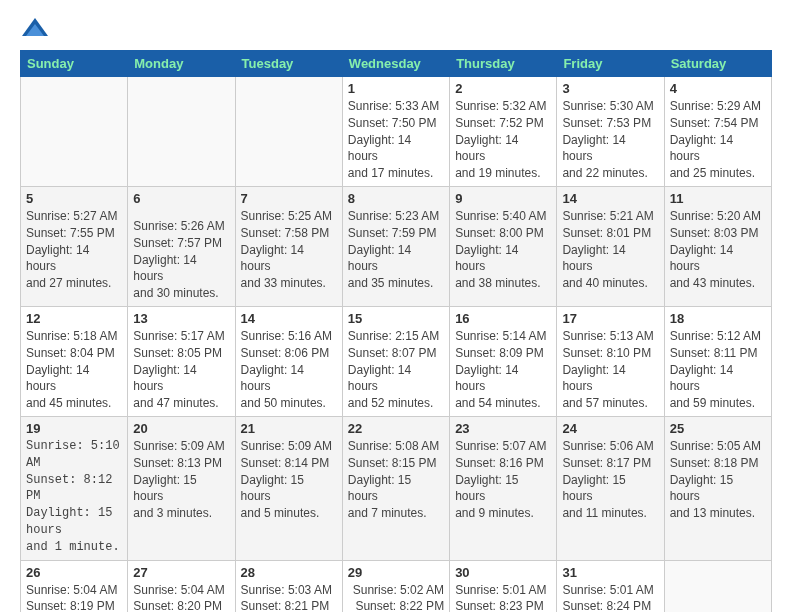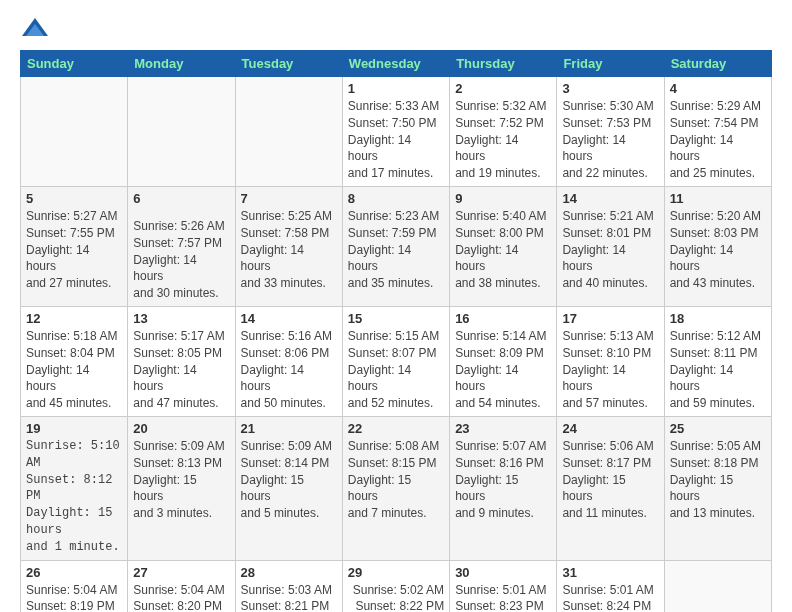--- a/index.html
+++ b/index.html
@@ -222,21 +222,21 @@
           </td>
           <td>
             <span class="day-number">14</span>
             <div class="day-info" style="white-space: pre-line;">Sunrise: 5:16 AM
 Sunset: 8:06 PM
 Daylight: 14 hours
 and 50 minutes.</div>
           </td>
           <td>
             <span class="day-number">15</span>
-            <div class="day-info" style="white-space: pre-line;">Sunrise: 5:15 AM
+            <div class="day-info" style="white-space: pre-line;">Sunrise: 2:15 AM
 Sunset: 8:07 PM
 Daylight: 14 hours
 and 52 minutes.</div>
           </td>
           <td>
             <span class="day-number">16</span>
             <div class="day-info" style="white-space: pre-line;">Sunrise: 5:14 AM
 Sunset: 8:09 PM
 Daylight: 14 hours
 and 54 minutes.</div>

